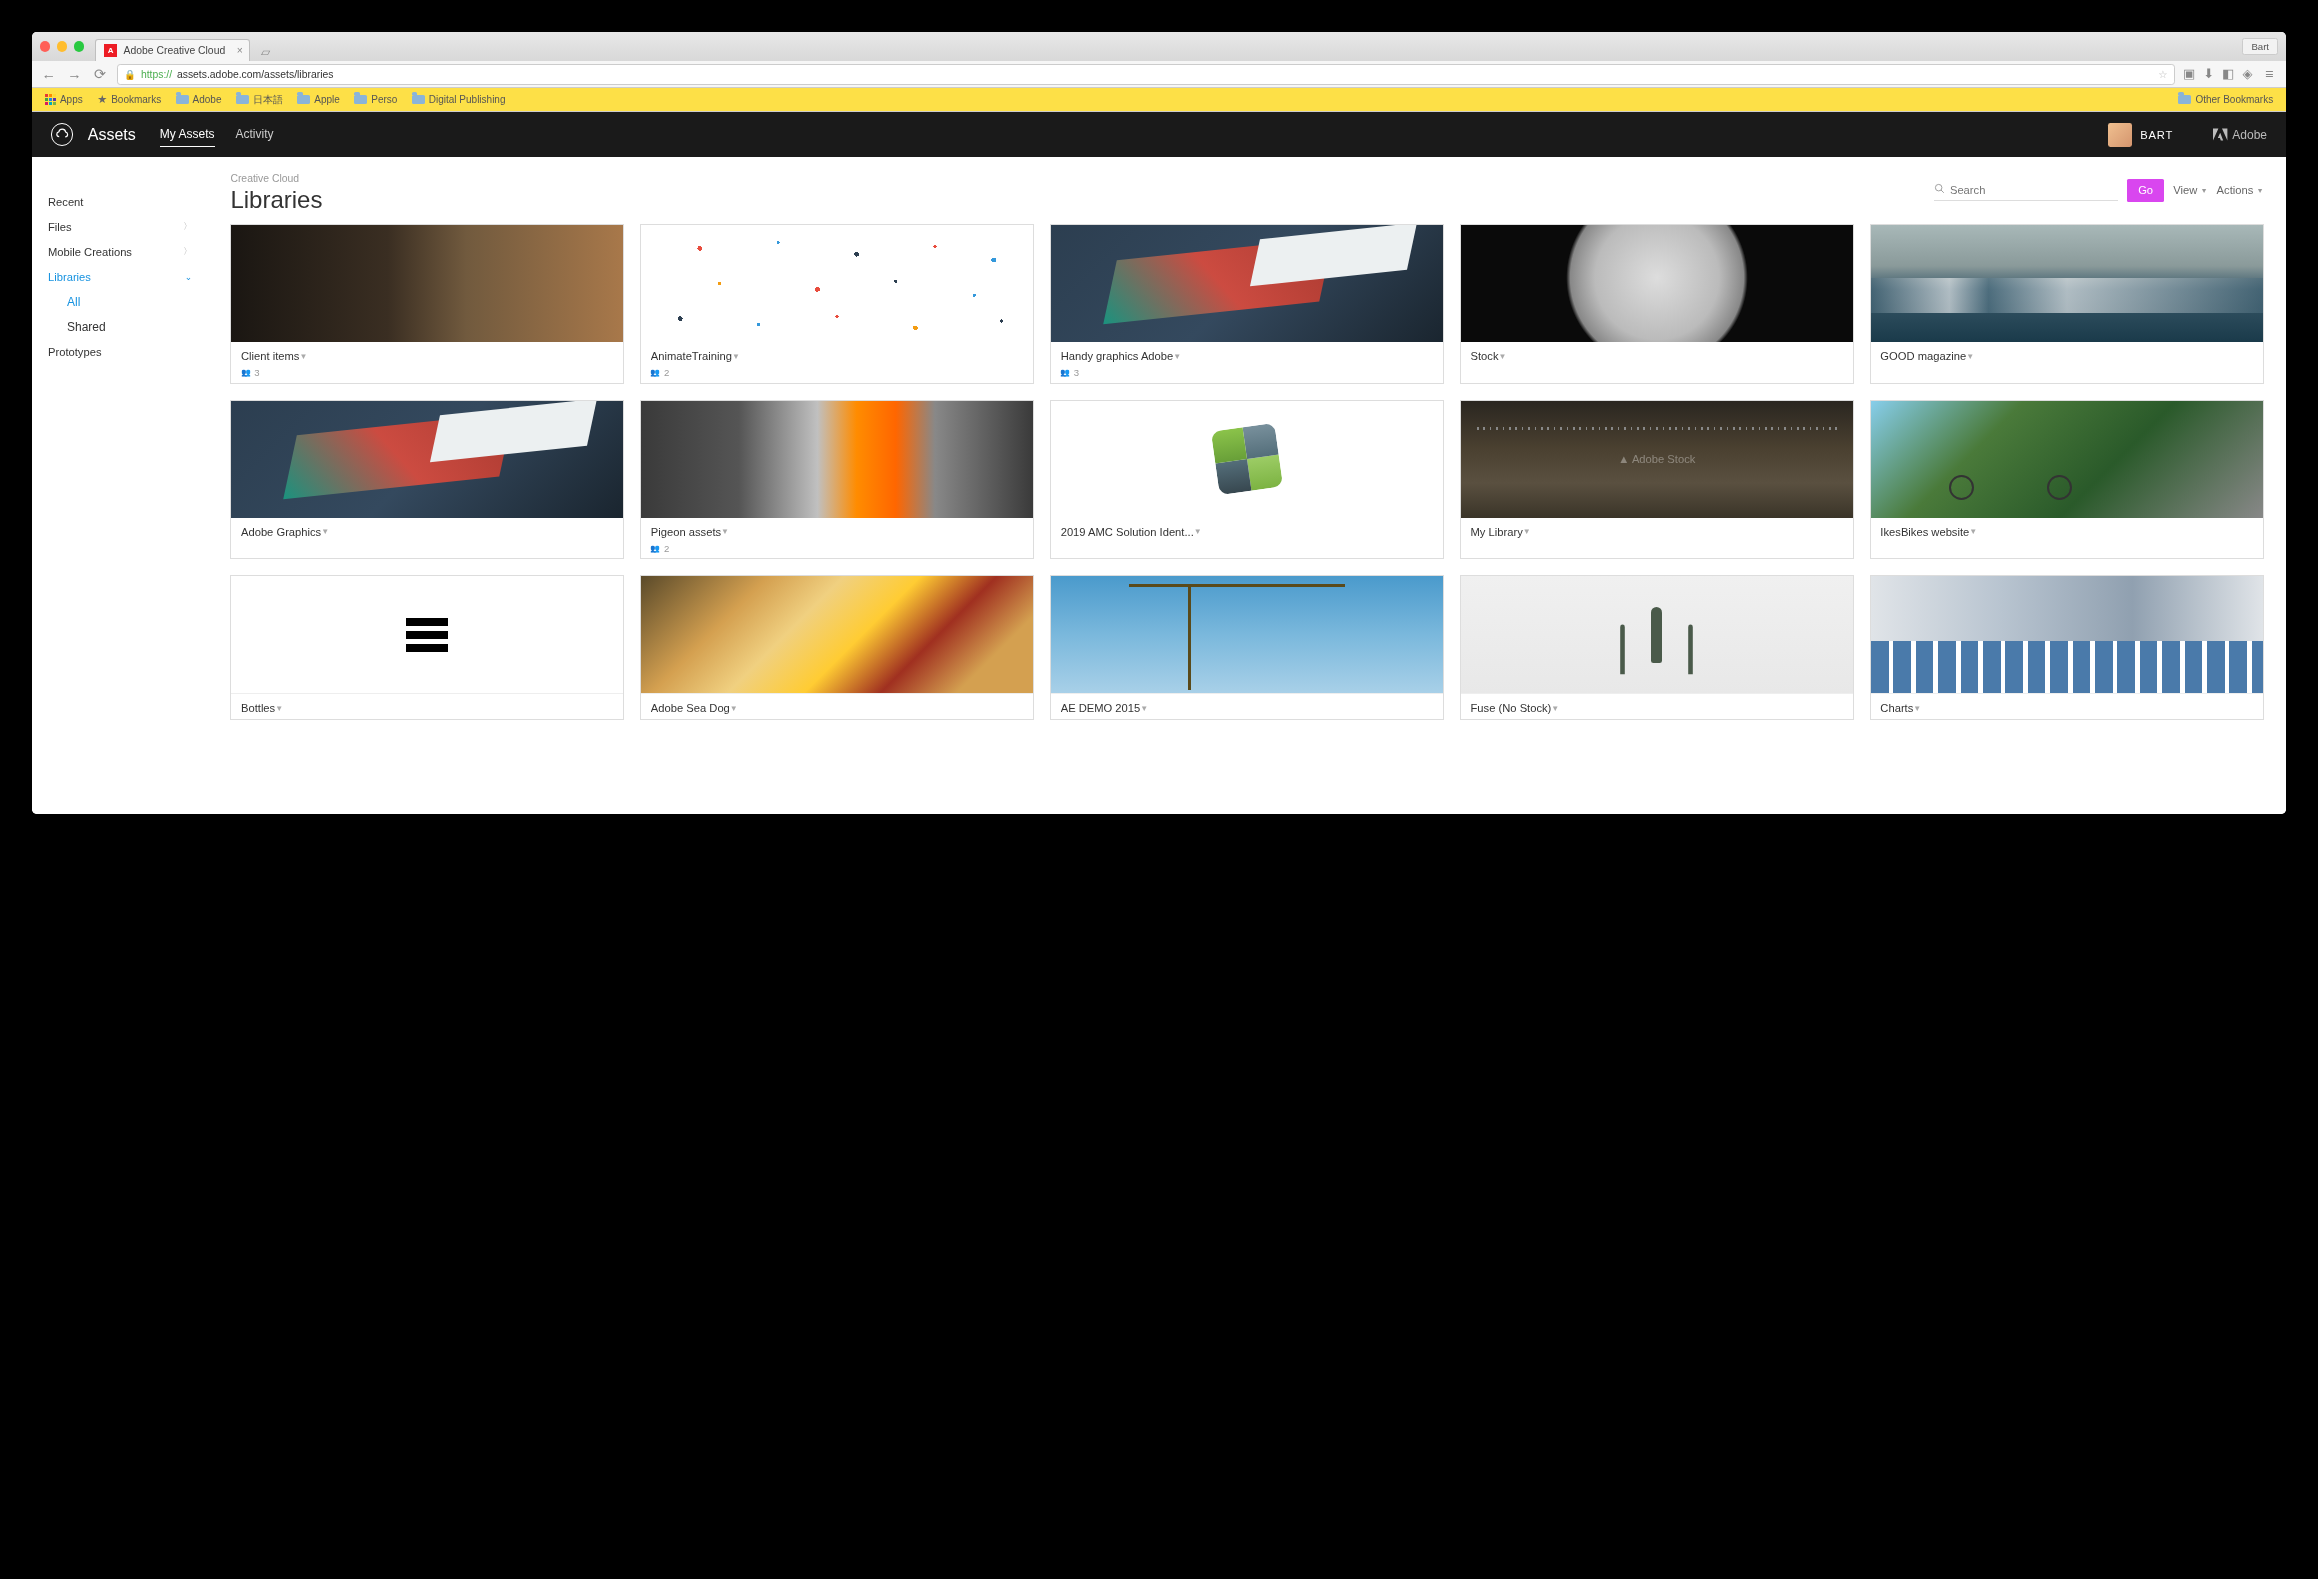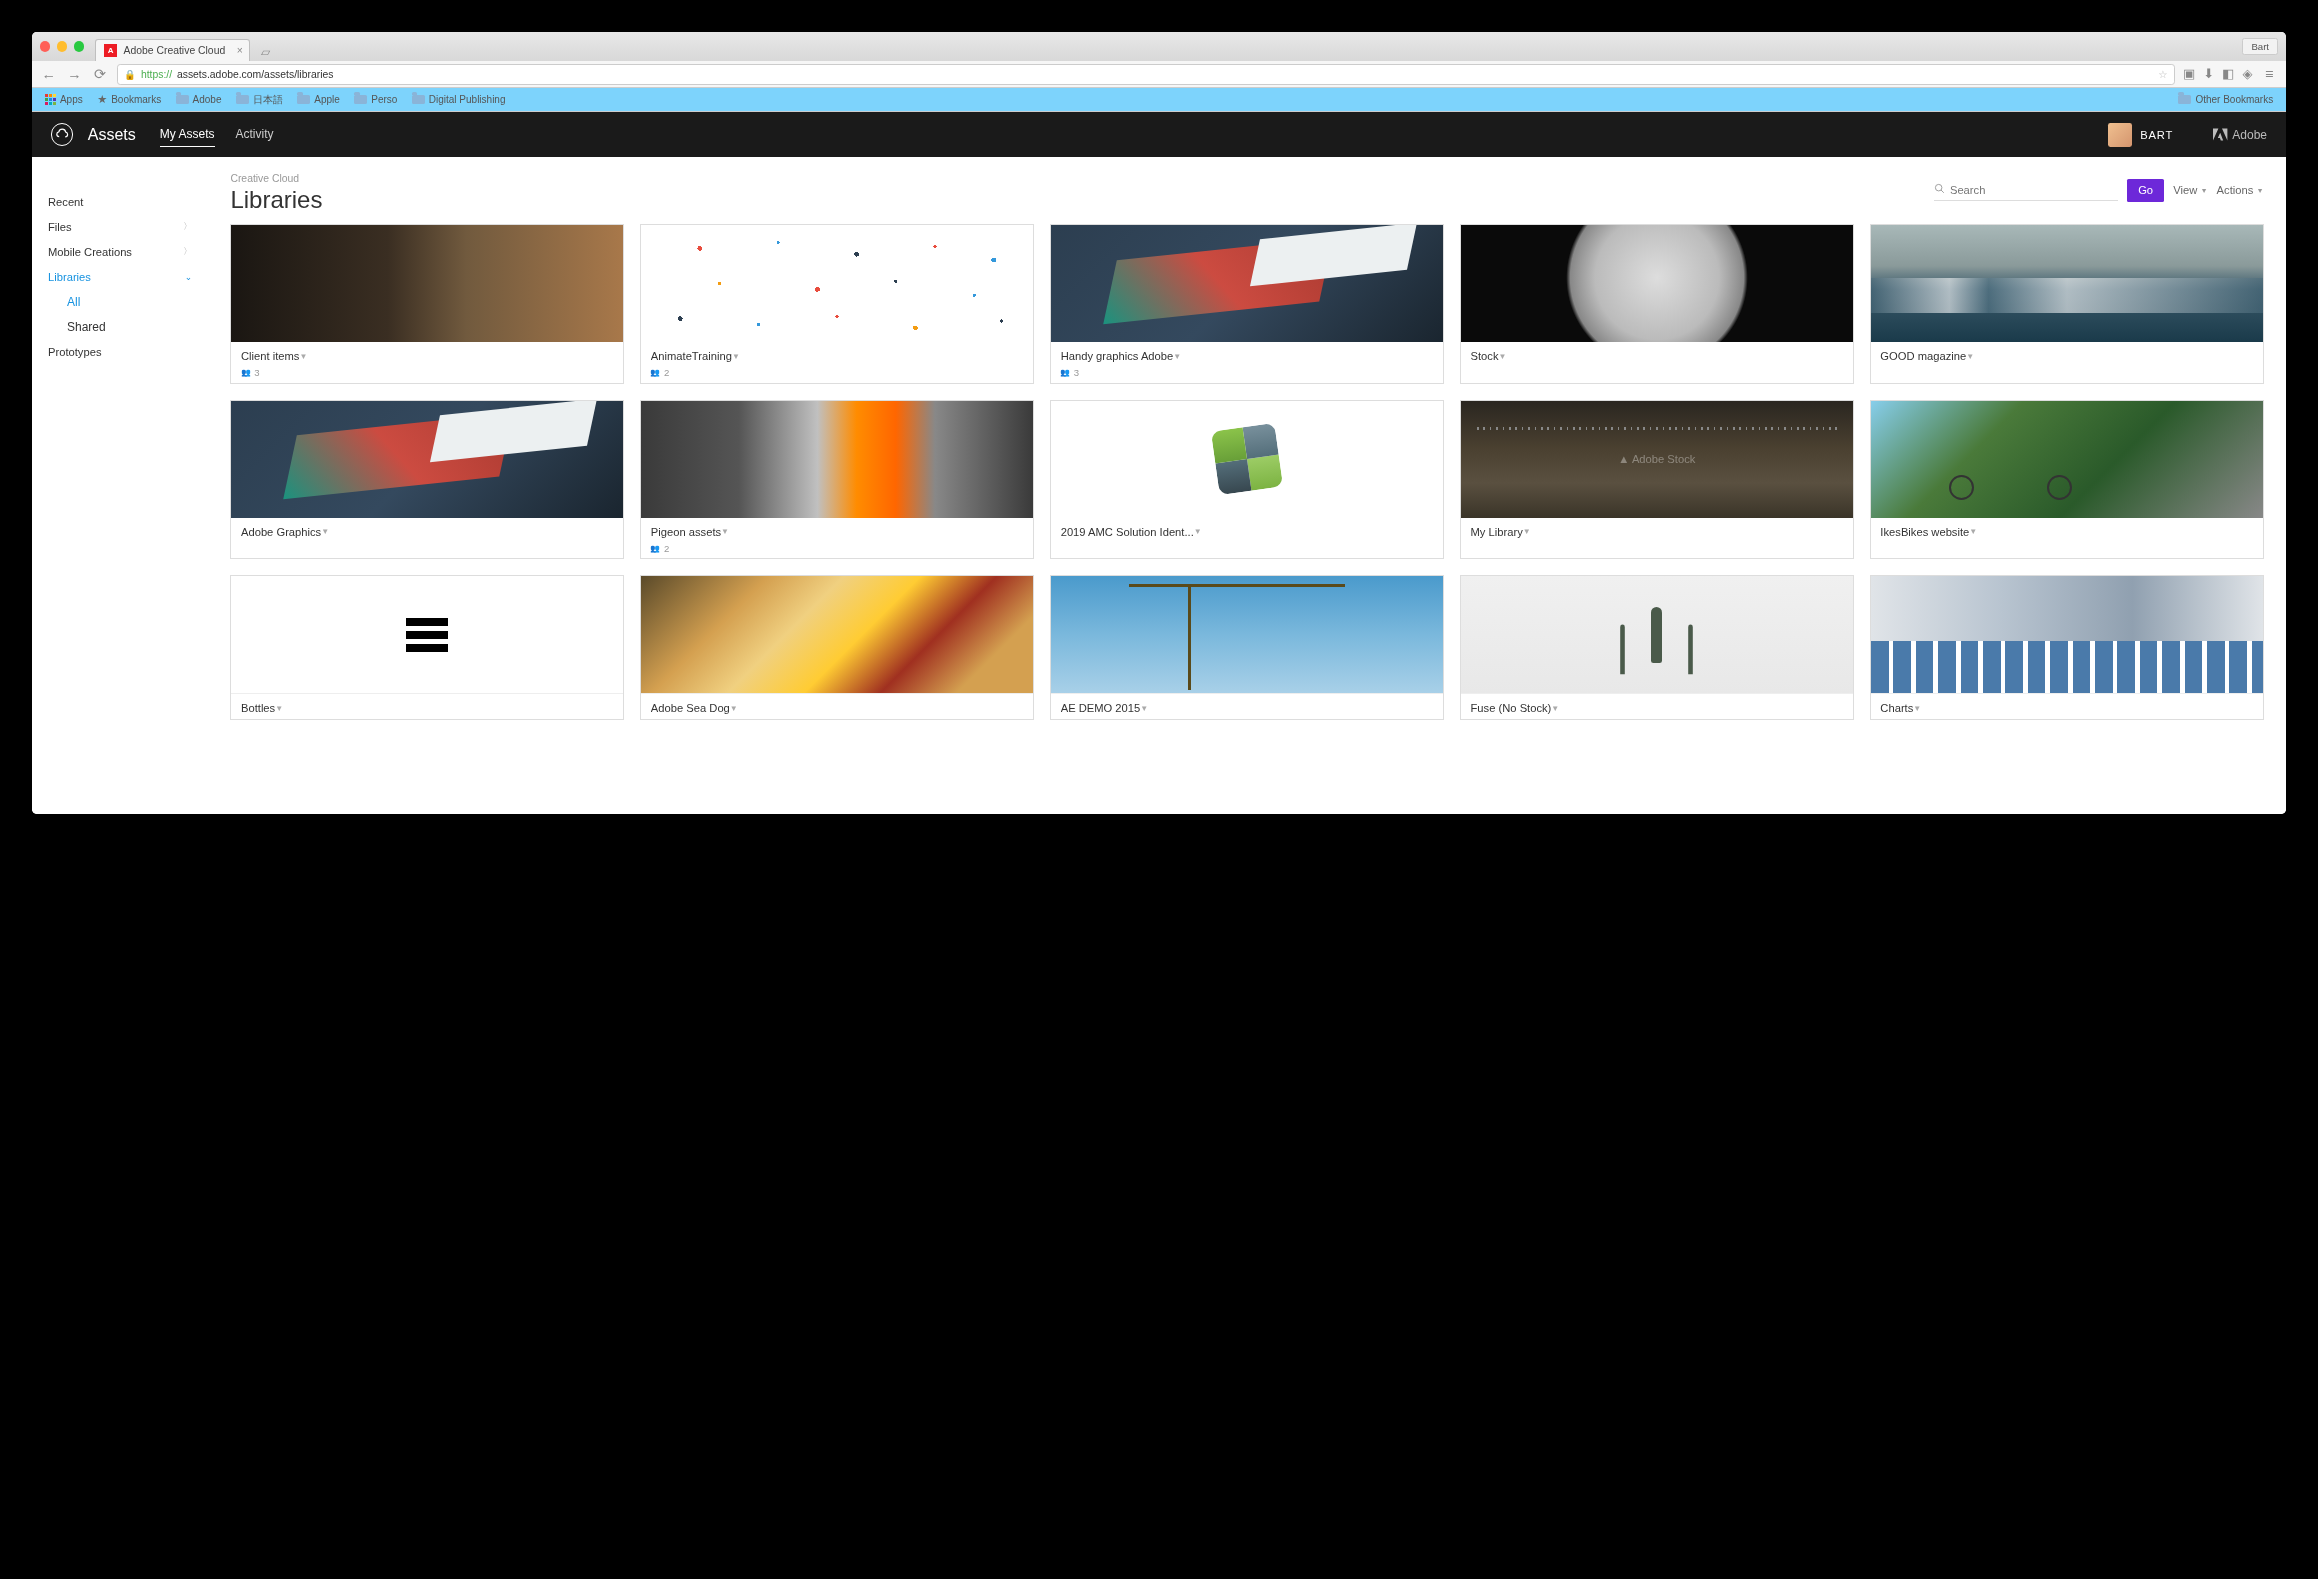--- a/index.html
+++ b/index.html
@@ -18,21 +18,21 @@
 .profile-btn { margin-left: auto; background: #f2f2f2; border: 0.8px solid #ccc; border-radius: 2.4px; padding: 1.6px 8px; font-size: 9.6px; color:#555; }
 
 .chrome-url { background: #f6f6f6; height: 27px; display: flex; align-items: center; padding: 0 8px; border-bottom: 0.8px solid #ccc; gap: 8px; }
 .nav-ico { color: #888; font-size: 14.4px; width: 17.6px; text-align: center; cursor: pointer; }
 .url-field { flex: 1; background: #fff; border: 0.8px solid #ccc; border-radius: 3.2px; height: 21px; display: flex; align-items: center; padding: 0 6.4px; font-size: 10.4px; color: #333; gap: 4.8px; }
 .url-field .lock { color: #4caf50; font-size: 9.6px; }
 .url-field .https { color: #4caf50; }
 .url-field .star { margin-left: auto; color: #bbb; }
 .url-icons { display: flex; gap: 8px; color: #888; }
 
-.chrome-bm { background: #7dd3fc; height: 24px; display: flex; padding: 0 8px; gap: 4.8px; font-size: 10px; color: #555; border-bottom: 0.8px solid #ccc; }
+.chrome-bm { background: #fde047; height: 24px; display: flex; padding: 0 8px; gap: 4.8px; font-size: 10px; color: #555; border-bottom: 0.8px solid #ccc; }
 .bm-item { display: flex; align-items: center; gap: 4px; padding: 2.4px 4.8px; border-radius: 2.4px; cursor: pointer; }
 .bm-apps-ico { display: inline-grid; grid-template-columns: repeat(3,3.2px); grid-template-rows: repeat(3,3.2px); gap: 0.8px; }
 .bm-apps-ico span { width:3.2px; height:3.2px; }
 .bm-apps-ico span:nth-child(1){background:#e53935;} .bm-apps-ico span:nth-child(2){background:#fb8c00;} .bm-apps-ico span:nth-child(3){background:#fdd835;}
 .bm-apps-ico span:nth-child(4){background:#43a047;} .bm-apps-ico span:nth-child(5){background:#1e88e5;} .bm-apps-ico span:nth-child(6){background:#5e35b1;}
 .bm-apps-ico span:nth-child(7){background:#d81b60;} .bm-apps-ico span:nth-child(8){background:#00acc1;} .bm-apps-ico span:nth-child(9){background:#7cb342;}
 .folder-ico { width: 13px; height: 9.6px; background: #8ab4d8; border-radius: 1.6px; position: relative; }
 .folder-ico::before { content:''; position:absolute; top:-2.4px; left:0; width:5.6px; height:2.4px; background:#8ab4d8; border-radius: 1.6px 1.6px 0 0;}
 .star-ico { color: #666; font-size: 11.2px; }
 .bm-spacer { flex: 1; }
@@ -61,21 +61,21 @@
 .side-sub { padding: 5.6px 16px 5.6px 35px; font-size: 12px; color: #333; cursor: pointer; }
 .side-sub.active { color: #1692e0; }
 
 .content { flex: 1; padding: 16px 22.4px; }
 .crumb { color: #999; font-size: 10.4px; margin-bottom: 1.6px; }
 .page-title { font-size: 24px; font-weight: 300; color: #333; }
 .toolbar { display: flex; align-items: center; gap: 9px; margin-top: -35px; margin-bottom: 16px; justify-content: flex-end; }
 .search-wrap { display: flex; align-items: center; border-bottom: 0.8px solid #ddd; padding: 3.2px 0; width: 184px; color: #999; }
 .search-wrap input { border: none; outline: none; font-size: 11.2px; flex: 1; background: transparent; }
 .search-wrap .mag { margin-right: 4.8px; }
-.go-btn { background: #6d28d9; color: #fff; border: none; padding: 5.6px 11.2px; font-size: 11.2px; border-radius: 1.6px; cursor: pointer; }
+.go-btn { background: #d946ef; color: #fff; border: none; padding: 5.6px 11.2px; font-size: 11.2px; border-radius: 1.6px; cursor: pointer; }
 .tool-dd { color: #666; font-size: 11.2px; display: flex; align-items: center; gap: 3.2px; cursor: pointer; }
 .tool-dd .chev { font-size: 7.2px; color: #999; }
 
 .grid { display: grid; grid-template-columns: repeat(5, 1fr); gap: 16px; margin-top: 22.4px; }
 .card { border: 0.8px solid #ddd; background: #fff; overflow: hidden; }
 .thumb { height: 117px; background: #888; position: relative; }
 .card-meta { padding: 8px 9.6px 4.8px; }
 .card-title-row { display: flex; align-items: center; }
 .card-title { font-size: 11.2px; color: #333; white-space: nowrap; overflow: hidden; text-overflow: ellipsis; }
 .card-chev { color: #aaa; font-size: 8px; }

